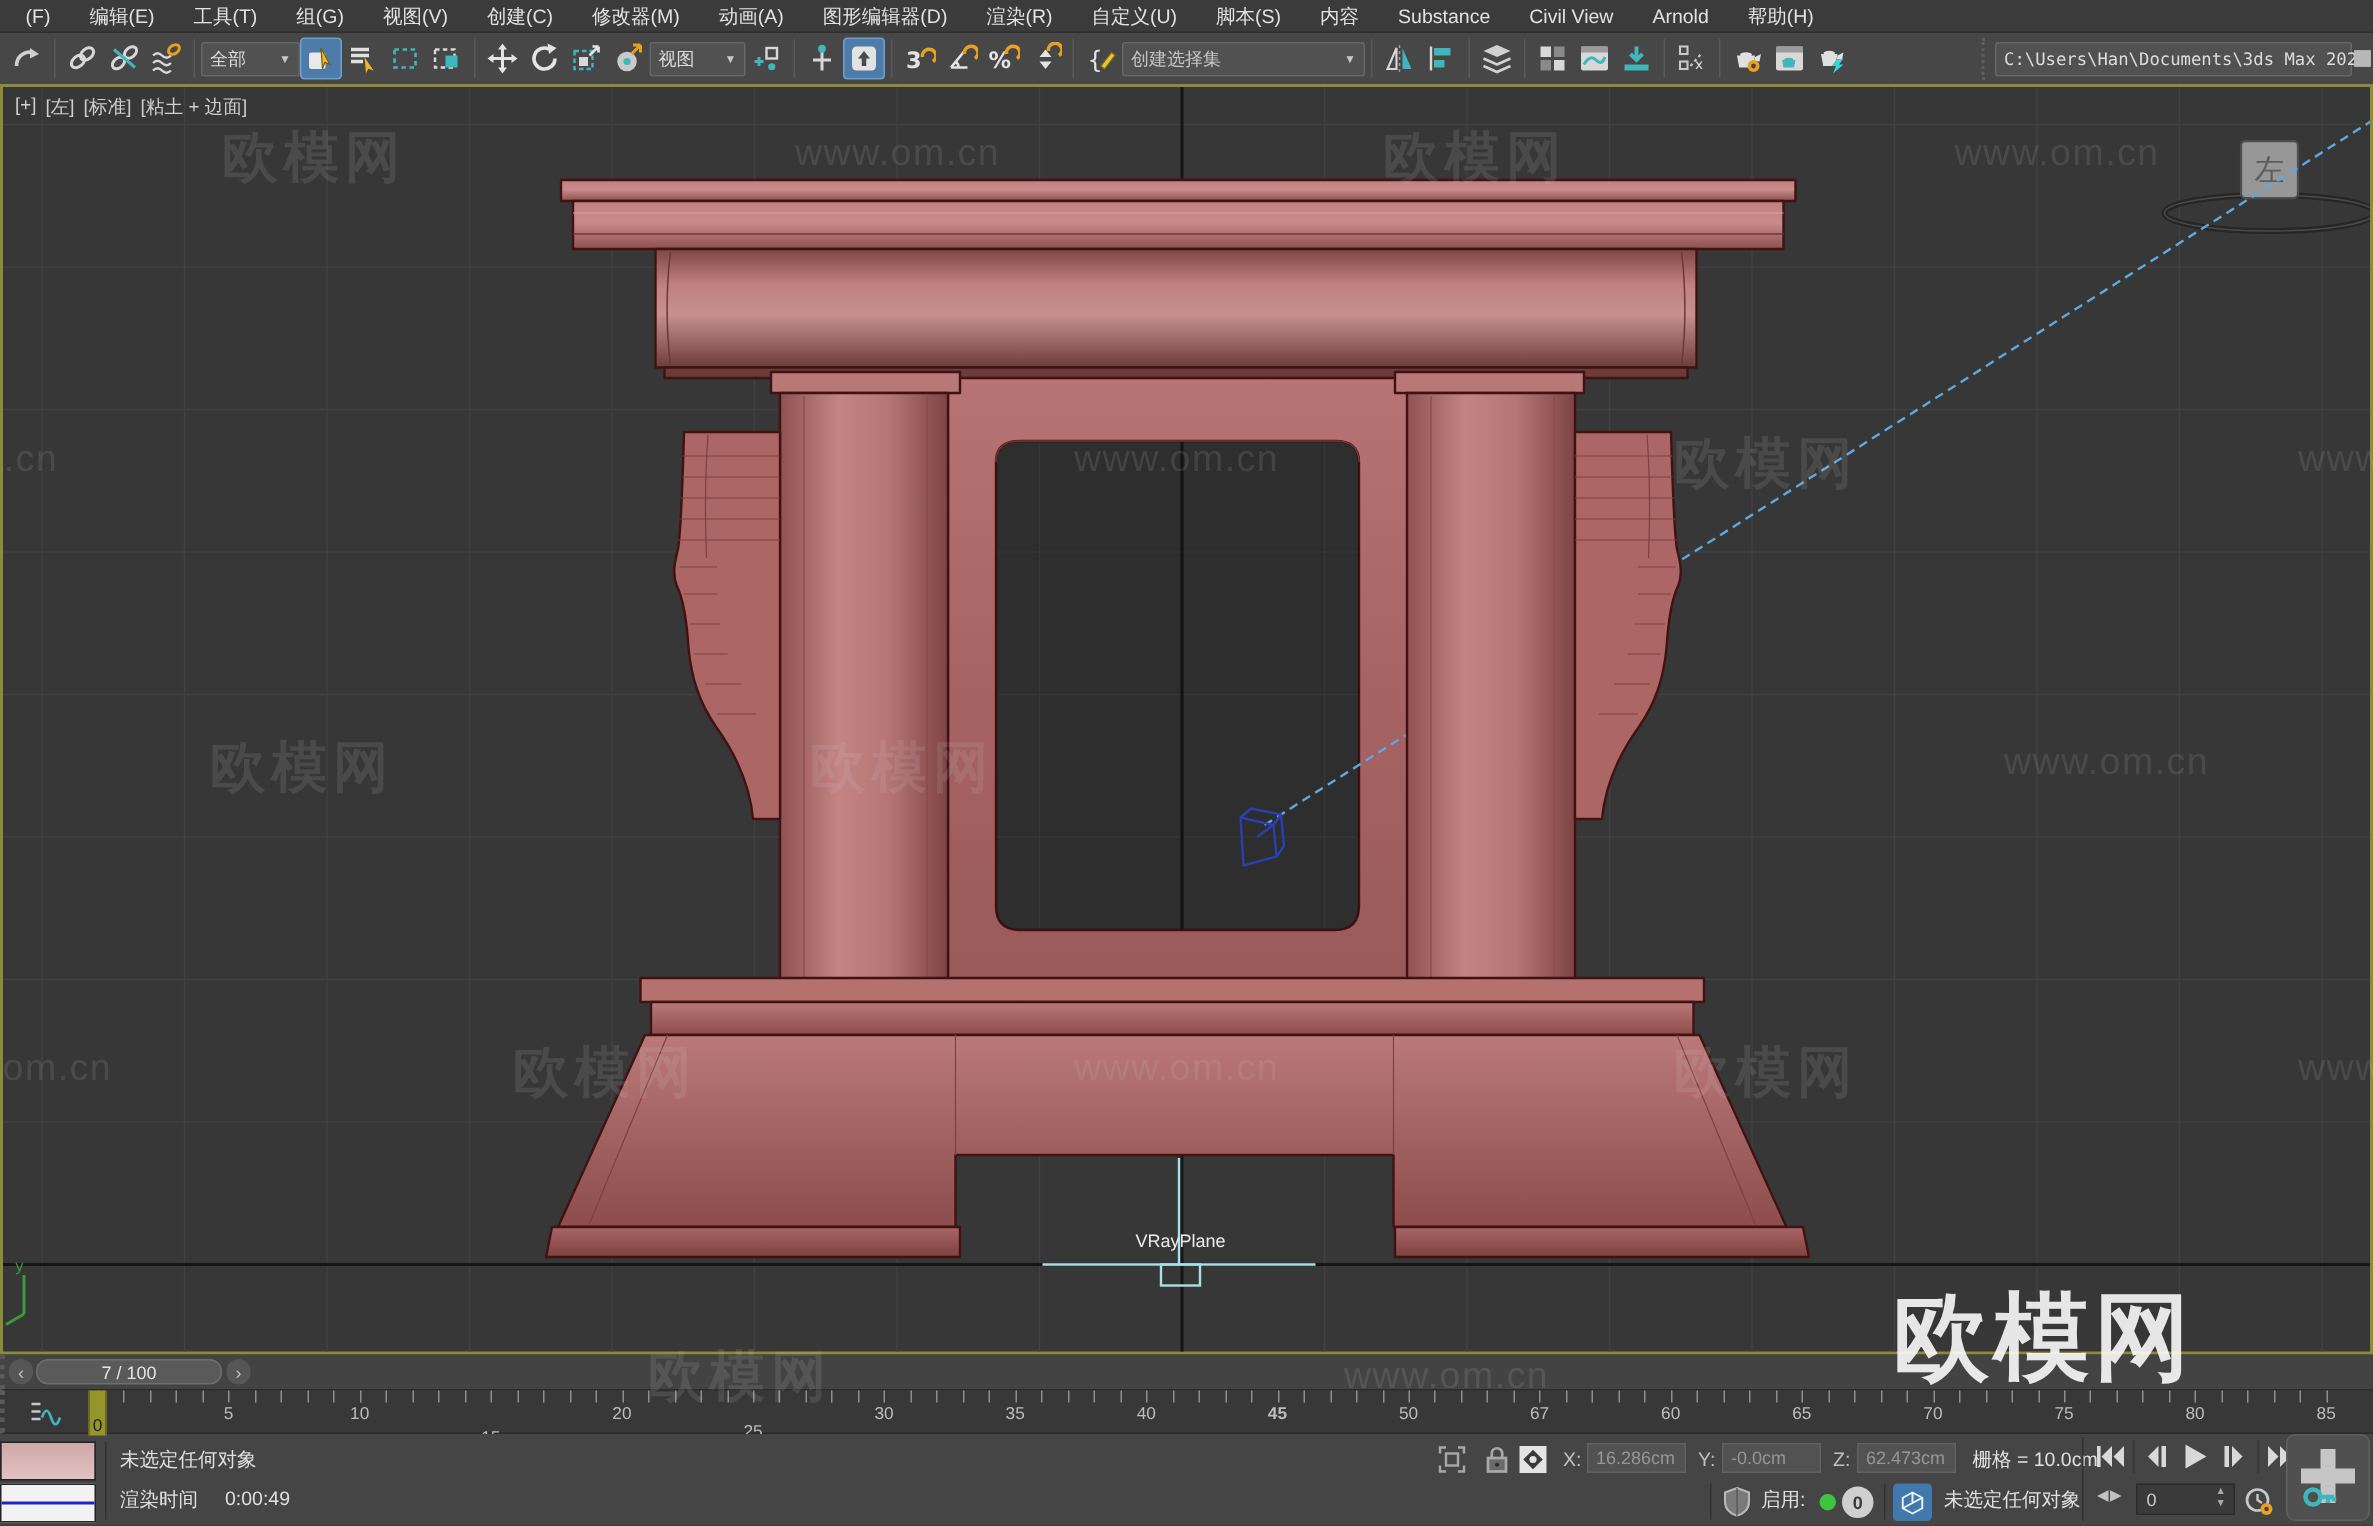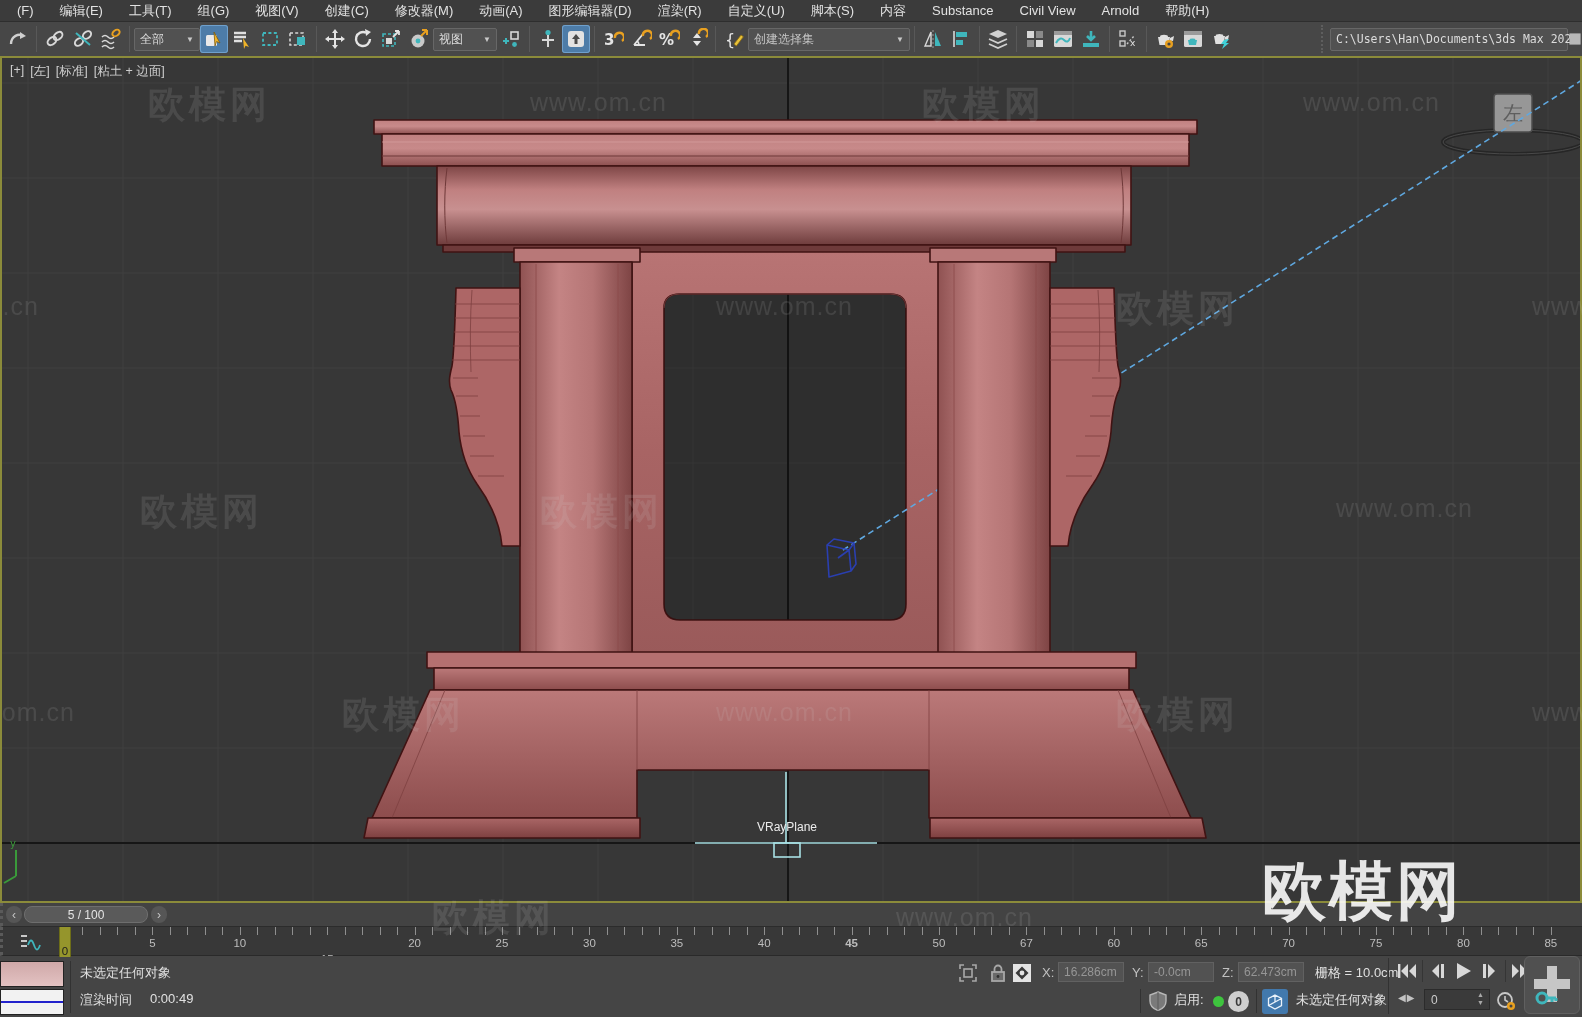--- a/index.html
+++ b/index.html
@@ -508,21 +508,21 @@
       <span>[左]</span>
       <span>[标准]</span>
       <span>[粘土 + 边面]</span>
     </div>
 
     <div class="vray-label">VRayPlane</div>
   </div>
 
   <div class="slider-row">
     <div class="ts-chev">‹</div>
-    <div class="ts-handle">5 / 100</div>
+    <div class="ts-handle">7 / 100</div>
     <div class="ts-chev">›</div>
   </div>
 
   <div class="ruler">
     <div class="trackbar-btn">
       <svg width="22" height="18" viewBox="0 0 22 18">
           <path d="M2 3 h6 M2 8 h6 M2 13 h6" stroke="#c8c8c8" stroke-width="1.8"></path>
           <path d="M9 12 q3-9 6 0 t6 0" fill="none" stroke="#3fb6bc" stroke-width="1.8"></path>
         </svg>
     </div>
@@ -611,21 +611,21 @@
       <div class="tick" style="left: 1477.88px;"></div>
       <div class="tick" style="left: 1495.36px;"></div>
       <div class="tick" style="left: 1512.84px;"></div>
       <div class="tick" style="left: 1530.32px;"></div>
       <div class="tick" style="left: 1547.8px;"></div>
       <div class="tick-label" style="left: 62px;">0</div>
       <div class="tick-label" style="left: 149.4px;">5</div>
       <div class="tick-label" style="left: 236.8px;">10</div>
       <div class="tick-label" style="left: 324.2px; margin-top: 16px;">15</div>
       <div class="tick-label" style="left: 411.6px;">20</div>
-      <div class="tick-label" style="left: 499px;">25</div>
+      <div class="tick-label" style="left: 499px; margin-top: 12px;">25</div>
       <div class="tick-label" style="left: 586.4px;">30</div>
       <div class="tick-label" style="left: 673.8px;">35</div>
       <div class="tick-label" style="left: 761.2px;">40</div>
       <div class="tick-label" style="left: 848.6px; font-weight: bold;">45</div>
       <div class="tick-label" style="left: 936px;">50</div>
       <div class="tick-label" style="left: 1023.4px;">67</div>
       <div class="tick-label" style="left: 1110.8px;">60</div>
       <div class="tick-label" style="left: 1198.2px;">65</div>
       <div class="tick-label" style="left: 1285.6px;">70</div>
       <div class="tick-label" style="left: 1373px;">75</div>

